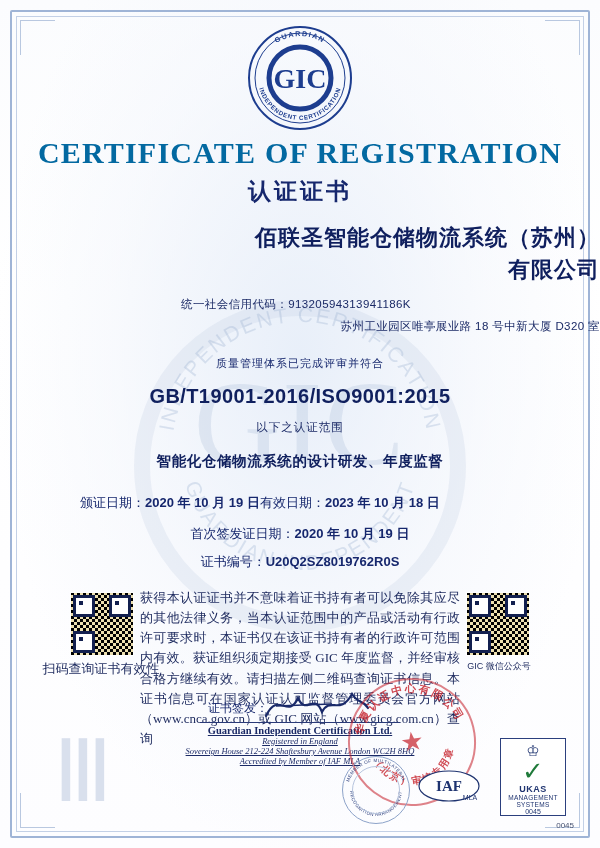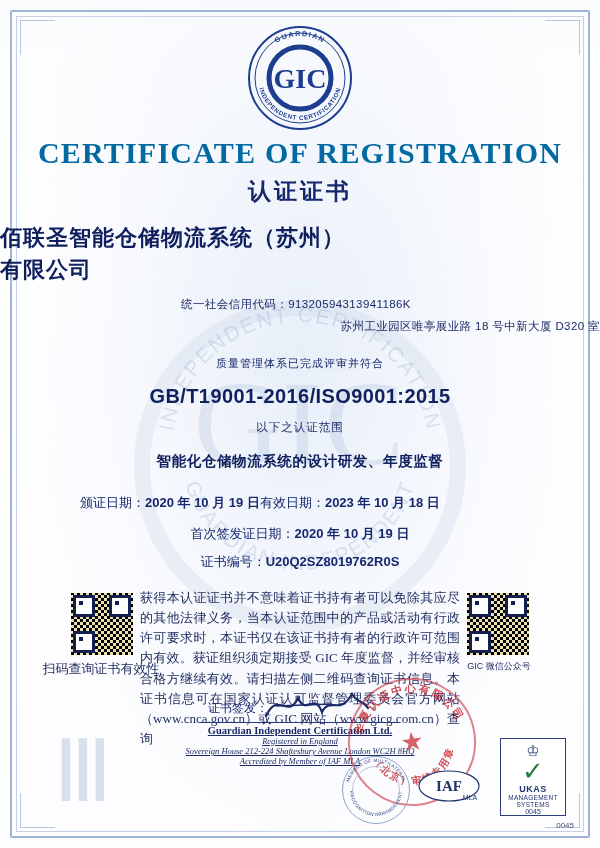--- a/index.html
+++ b/index.html
@@ -111,21 +111,21 @@
     text-align: center;
     font-size: 23px;
     font-weight: bold;
     color: #16276d;
     letter-spacing: 3px;
   }
   .company {
     position: absolute;
     top: 222px;
     left: 0; right: 0;
-    text-align: left;
+    text-align: right;
     font-size: 22px;
     font-weight: bold;
     color: #0f1f5e;
     line-height: 1.45;
     letter-spacing: 1px;
   }
   .company div { display:block; }
 
   .credit-code {
     position: absolute;

